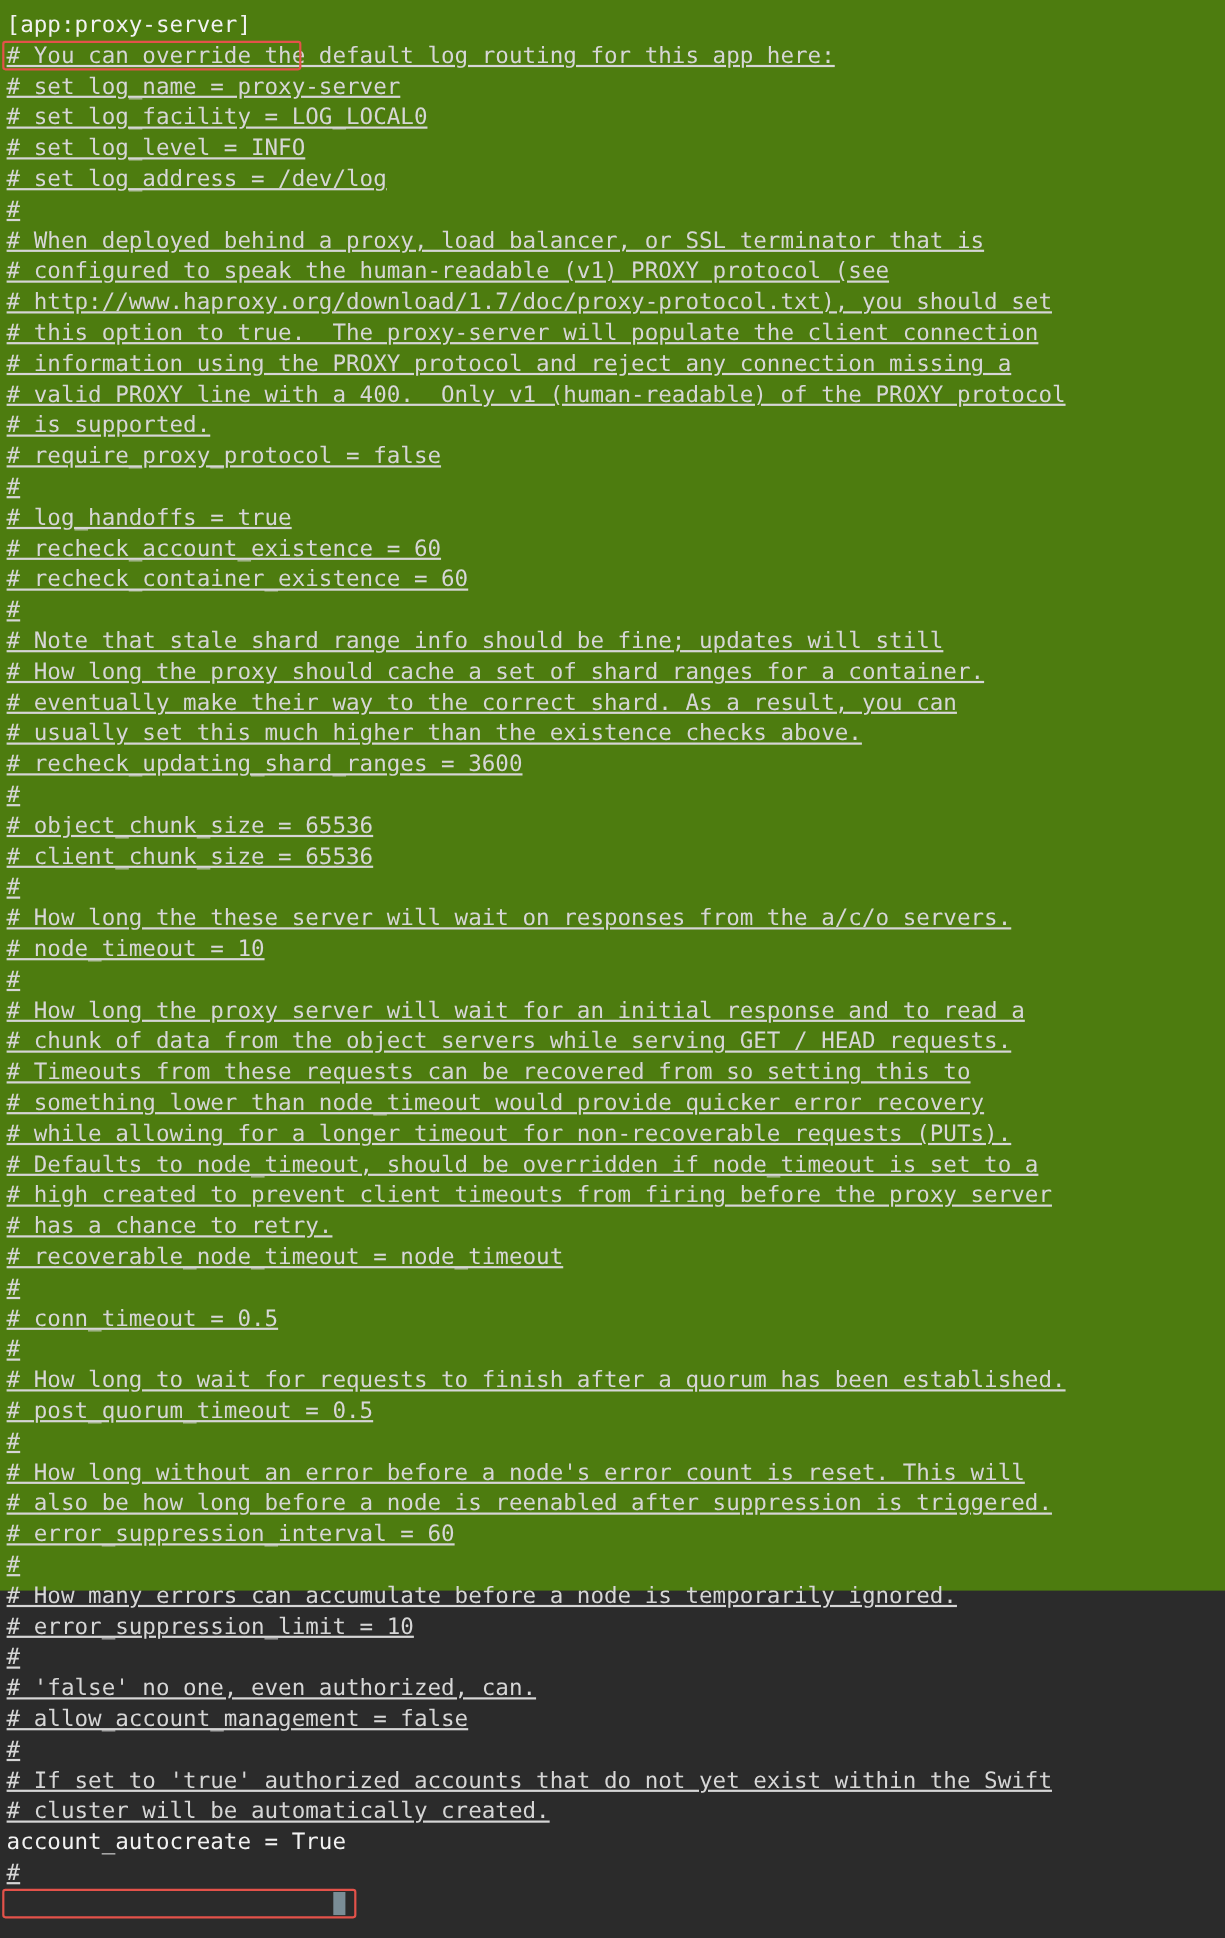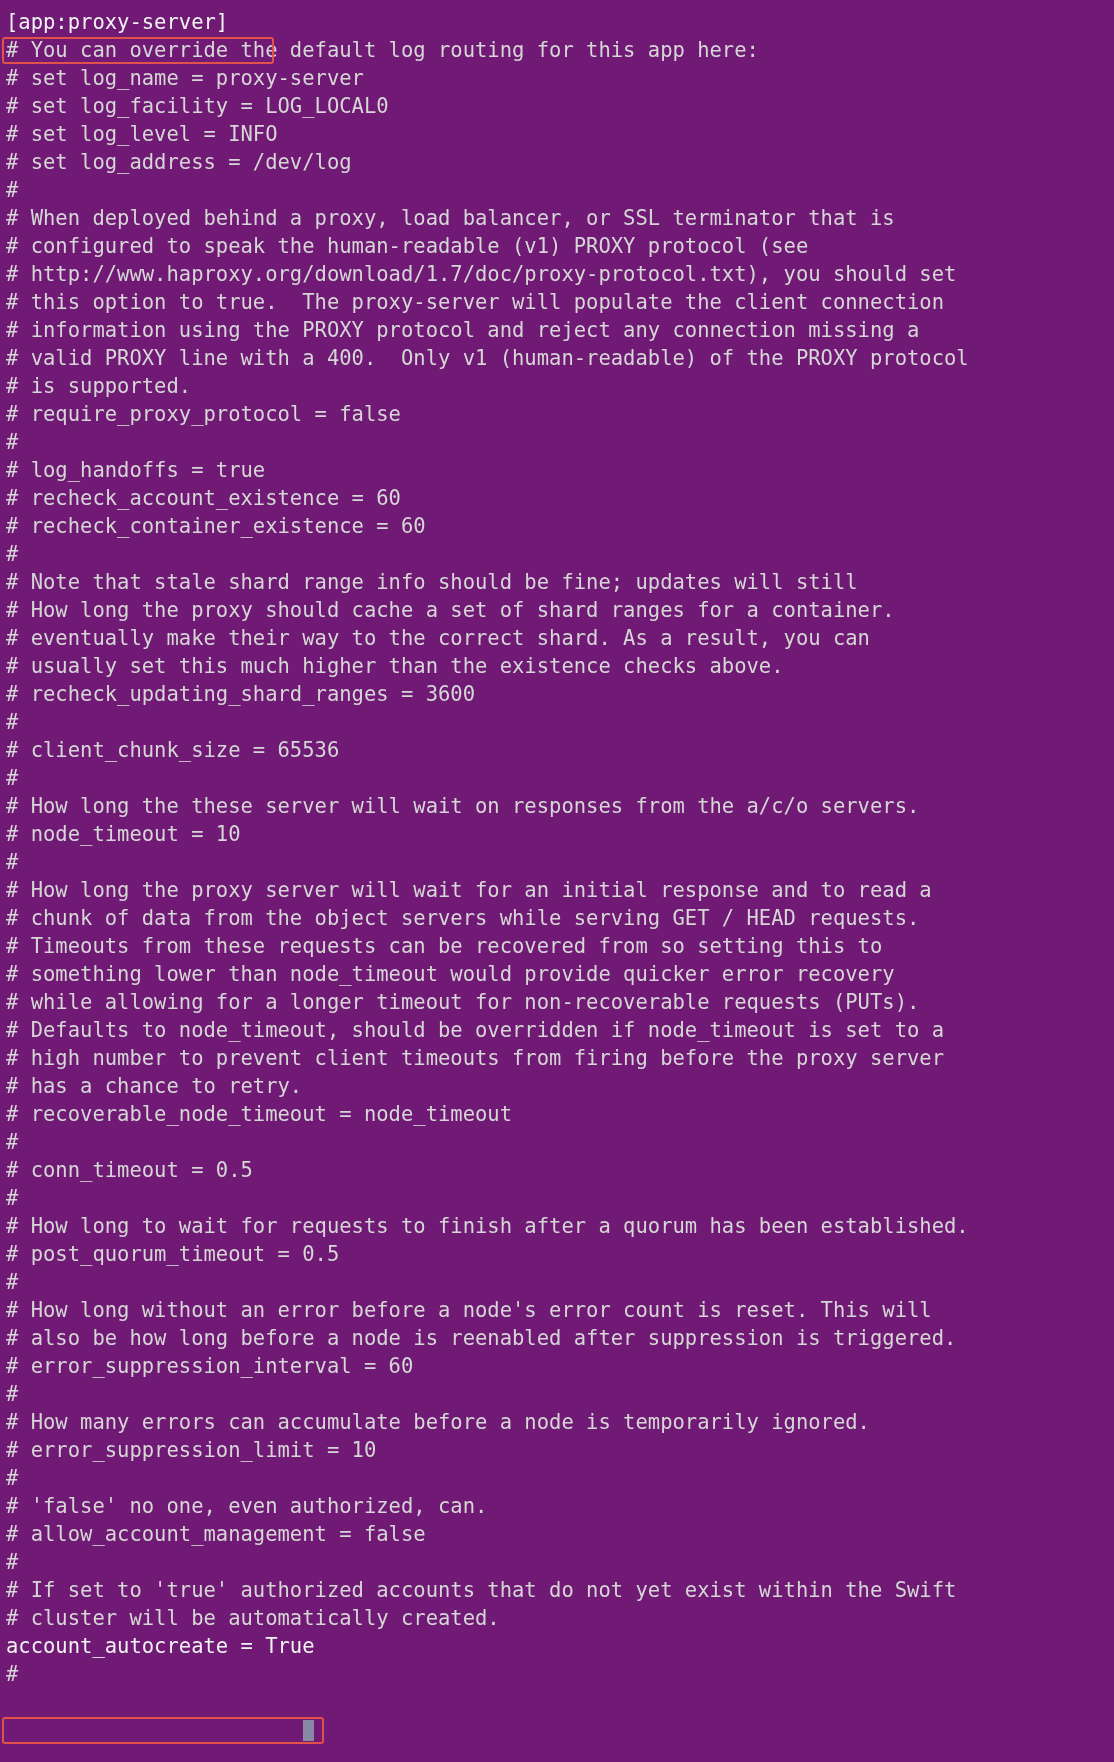--- a/index.html
+++ b/index.html
@@ -9,40 +9,41 @@
   }
   body {
     width: 1114px;
     height: 1762px;
     overflow: hidden;
     font-family: "DejaVu Sans Mono", monospace;
   }
   #page {
     position: relative;
     width: 1114px;
-    height: 1762px;
-    background: #701a75;
+    height: 1446px;
+    background: #4d7c0f;
     box-sizing: border-box;
     padding: 8px 0 0 6px;
   }
   .code-area {
     position: relative;
   }
   .line {
     display: block;
     height: 28px;
     line-height: 28px;
     font-size: 20.5px;
     letter-spacing: 0px;
     color: #d8d8d8;
     white-space: pre;
     font-family: "DejaVu Sans Mono", monospace;
   }
   .line.comment {
     color: #d6d6d6;
+    text-decoration: underline;
   }
   .line.plain {
     color: #f2f2f2;
   }
   .hl-box {
     position: absolute;
     border: 2px solid #e3524a;
     border-radius: 3px;
     box-sizing: border-box;
     pointer-events: none;
@@ -73,32 +74,33 @@
       <div class="line comment"># log_handoffs = true</div>
       <div class="line comment"># recheck_account_existence = 60</div>
       <div class="line comment"># recheck_container_existence = 60</div>
       <div class="line comment">#</div>
       <div class="line comment"># Note that stale shard range info should be fine; updates will still</div>
       <div class="line comment"># How long the proxy should cache a set of shard ranges for a container.</div>
       <div class="line comment"># eventually make their way to the correct shard. As a result, you can</div>
       <div class="line comment"># usually set this much higher than the existence checks above.</div>
       <div class="line comment"># recheck_updating_shard_ranges = 3600</div>
       <div class="line comment">#</div>
+      <div class="line comment"># object_chunk_size = 65536</div>
       <div class="line comment"># client_chunk_size = 65536</div>
       <div class="line comment">#</div>
       <div class="line comment"># How long the these server will wait on responses from the a/c/o servers.</div>
       <div class="line comment"># node_timeout = 10</div>
       <div class="line comment">#</div>
       <div class="line comment"># How long the proxy server will wait for an initial response and to read a</div>
       <div class="line comment"># chunk of data from the object servers while serving GET / HEAD requests.</div>
       <div class="line comment"># Timeouts from these requests can be recovered from so setting this to</div>
       <div class="line comment"># something lower than node_timeout would provide quicker error recovery</div>
       <div class="line comment"># while allowing for a longer timeout for non-recoverable requests (PUTs).</div>
       <div class="line comment"># Defaults to node_timeout, should be overridden if node_timeout is set to a</div>
-      <div class="line comment"># high number to prevent client timeouts from firing before the proxy server</div>
+      <div class="line comment"># high created to prevent client timeouts from firing before the proxy server</div>
       <div class="line comment"># has a chance to retry.</div>
       <div class="line comment"># recoverable_node_timeout = node_timeout</div>
       <div class="line comment">#</div>
       <div class="line comment"># conn_timeout = 0.5</div>
       <div class="line comment">#</div>
       <div class="line comment"># How long to wait for requests to finish after a quorum has been established.</div>
       <div class="line comment"># post_quorum_timeout = 0.5</div>
       <div class="line comment">#</div>
       <div class="line comment"># How long without an error before a node's error count is reset. This will</div>
       <div class="line comment"># also be how long before a node is reenabled after suppression is triggered.</div>

